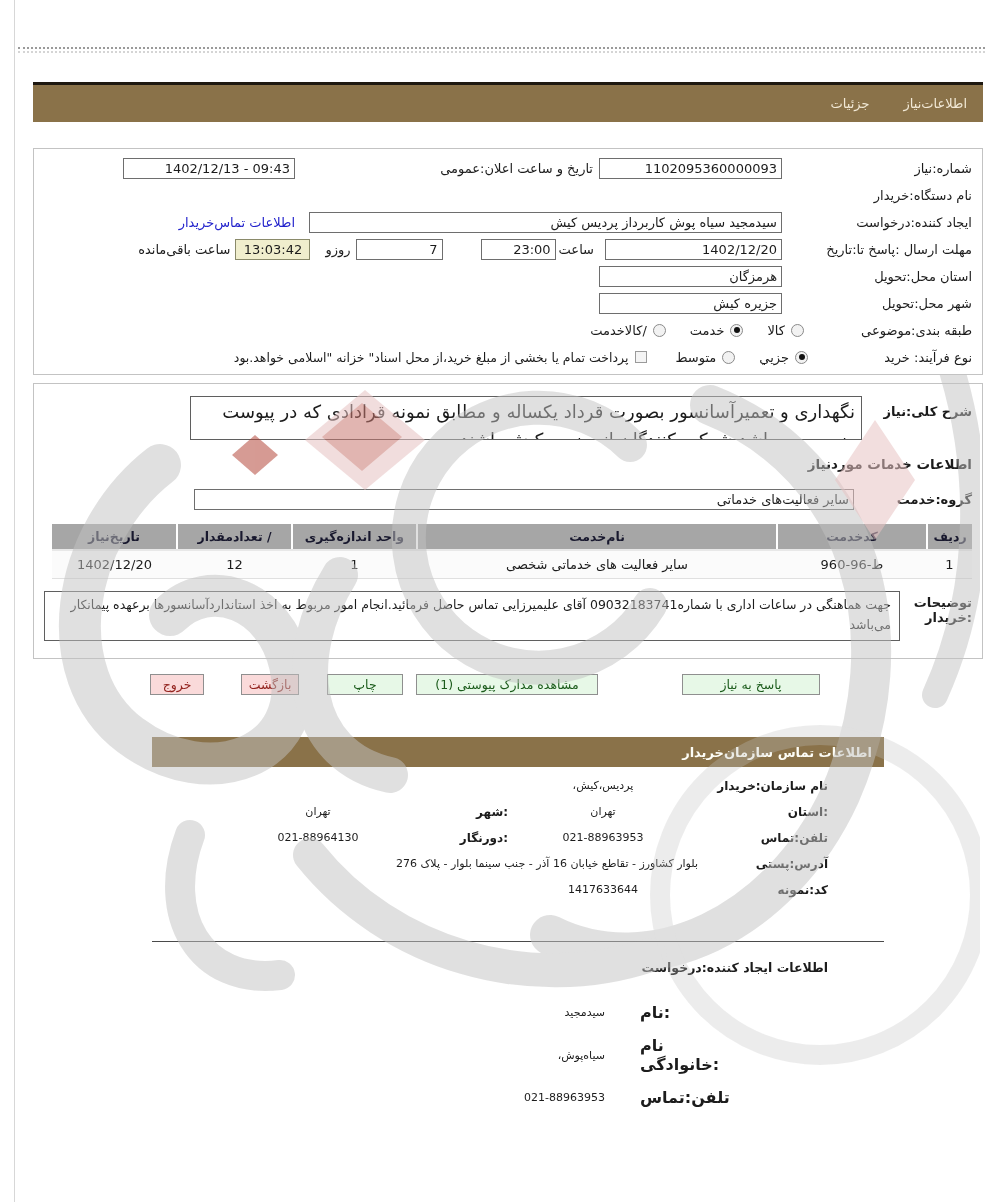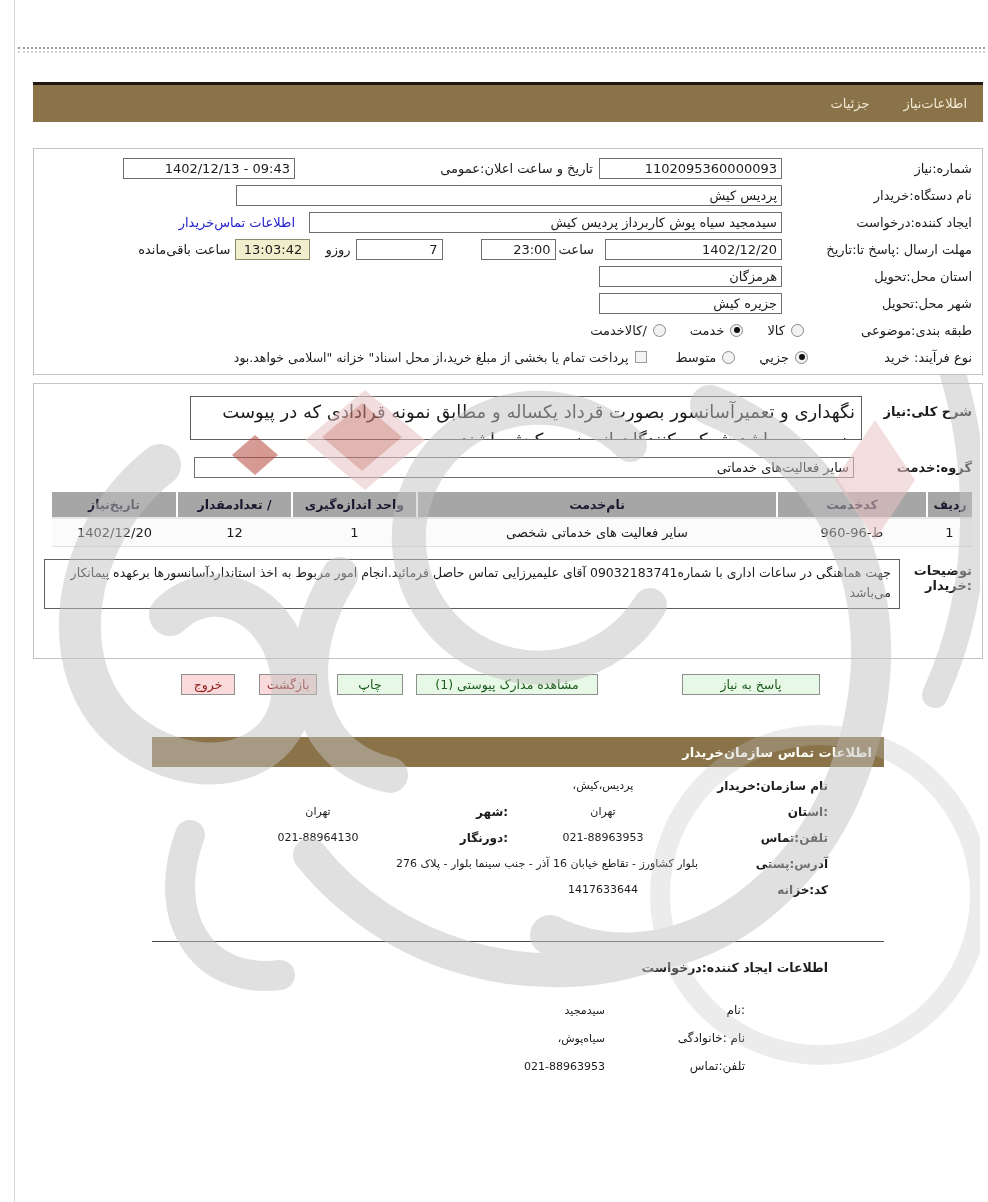--- a/index.html
+++ b/index.html
@@ -67,43 +67,43 @@
   .notes-box { flex:1; height:50px; border:1px solid #5f5f5f; font-size:12.5px; line-height:1.6;
                padding:3px 8px; text-align:right; overflow:hidden; }
 
   .buttons-row { position:absolute; top:673px; left:33px; width:950px; height:22px; display:flex; align-items:center; }
   .btn { height:21px; display:flex; align-items:center; justify-content:center;
          font-size:12.5px; border:1px solid #8f8f8f; cursor:pointer; flex:none; }
   .btn.green { background:#e7f8e7; color:#1c5c1c; }
   .btn.red   { background:#fadada; color:#93241f; }
   .btn-respond { width:138px; margin-right:163px; }
   .btn-docs { width:182px; margin-right:84px; }
-  .btn-print { width:66px; margin-right:13px; }
-  .btn-back { width:58px; margin-right:20px; }
-  .btn-exit { width:54px; margin-right:24px; }
+  .btn-print { width:76px; margin-right:13px; }
+  .btn-back { width:58px; margin-right:28px; }
+  .btn-exit { width:54px; margin-right:37px; }
 
   .bar2 { position:absolute; left:152px; top:737px; width:732px; height:30px; background:#8a7249;
           color:#fdfdf6; font-weight:bold; font-size:13px; display:flex; align-items:center; padding:0 12px; }
 
   .org-section { position:absolute; left:152px; top:779px; width:732px; padding-right:56px; }
   .o-row { display:flex; align-items:flex-start; margin-bottom:12px; }
   .o-label { width:130px; font-weight:bold; font-size:12px; text-align:right; flex:none; }
   .o-val { width:190px; font-size:11px; text-align:center; flex:none; }
   .o-label2 { width:100px; font-weight:bold; font-size:12px; text-align:right; flex:none; }
   .o-val2 { width:180px; font-size:11px; text-align:center; flex:none; }
   .o-val-wide { flex:1; font-size:11px; text-align:right; }
   .ltrnum { direction:ltr; unicode-bidi:embed; }
 
   .divider { position:absolute; left:152px; top:941px; width:732px; border-top:1px solid #4a4a4a; }
 
   .creator-section { position:absolute; left:152px; top:960px; width:732px; }
   .c-heading { font-weight:bold; font-size:12.5px; text-align:right; padding-right:56px; }
   .c-rows { margin-top:28px; padding-right:139px; }
   .c-row { display:flex; align-items:center; margin-bottom:14px; }
-  .c-label { width:105px; font-weight:normal; font-size:12px; text-align:right; flex:none; }
+  .c-label { width:105px; font-weight:bold; font-size:16px; text-align:left; flex:none; }
   .c-val { margin-right:35px; font-size:11px; }
 
   .watermark { position:absolute; top:375px; left:10px; width:970px; height:705px;
                pointer-events:none; z-index:9; }
 </style>
 </head>
 <body>
 
 <div class="left-line"></div>
 <div class="dotted-sep"></div>
@@ -121,21 +121,20 @@
       <span class="num">1102095360000093</span>
     </div>
     <span class="announce-label">تاریخ و ساعت اعلان:عمومی</span>
     <div class="box b172">
       <span class="num">1402/12/13 - 09:43</span>
     </div>
   </div>
 
   <div class="f-row">
     <span class="f-label">نام دستگاه:خریدار</span>
-    <div class="box b546">پردیس کیش</div>
   </div>
 
   <div class="f-row">
     <span class="f-label">ایجاد کننده:درخواست</span>
     <div class="box b473">سیدمجید سیاه پوش کاربرداز پردیس کیش</div>
     <a class="blue-link">اطلاعات تماس‌خریدار</a>
   </div>
 
   <div class="f-row">
     <span class="f-label">مهلت ارسال :پاسخ تا:تاریخ</span>
@@ -197,20 +196,21 @@
   </div>
 </div>
 
 <div class="panel panel2">
 
   <div class="desc-row">
     <span class="desc-label">شرح کلی:نیاز</span>
     <div class="desc-box">نگهداری و تعمیرآسانسور بصورت قرداد یکساله و مطابق نمونه قرادادی که در پیوست ضمیمه می‌باشد.شرکت کنندگان از جزیره کیش،باشند</div>
   </div>
 
+  <div class="section-heading">اطلاعات خدمات موردنیاز</div>
 
   <div class="group-row">
     <span class="group-label">گروه:خدمت</span>
     <div class="box group-box">سایر فعالیت‌های خدماتی</div>
   </div>
 
   <table class="svc">
     <colgroup>
       <col class="col-row">
         <col class="col-code">
@@ -274,21 +274,21 @@
     <span class="o-label">تلفن:تماس</span>
     <span class="o-val ltrnum">021-88963953</span>
     <span class="o-label2">:دورنگار</span>
     <span class="o-val2 ltrnum">021-88964130</span>
   </div>
   <div class="o-row">
     <span class="o-label">آدرس:پستی</span>
     <span class="o-val-wide">بلوار کشاورز - تقاطع خیابان 16 آذر - جنب سینما بلوار - پلاک 276</span>
   </div>
   <div class="o-row">
-    <span class="o-label">کد:خزانه</span>
+    <span class="o-label">کد:نمونه</span>
     <span class="o-val ltrnum">1417633644</span>
   </div>
 </div>
 
 <div class="divider"></div>
 
 <div class="creator-section">
   <div class="c-heading">اطلاعات ایجاد کننده:درخواست</div>
   <div class="c-rows">
     <div class="c-row">

